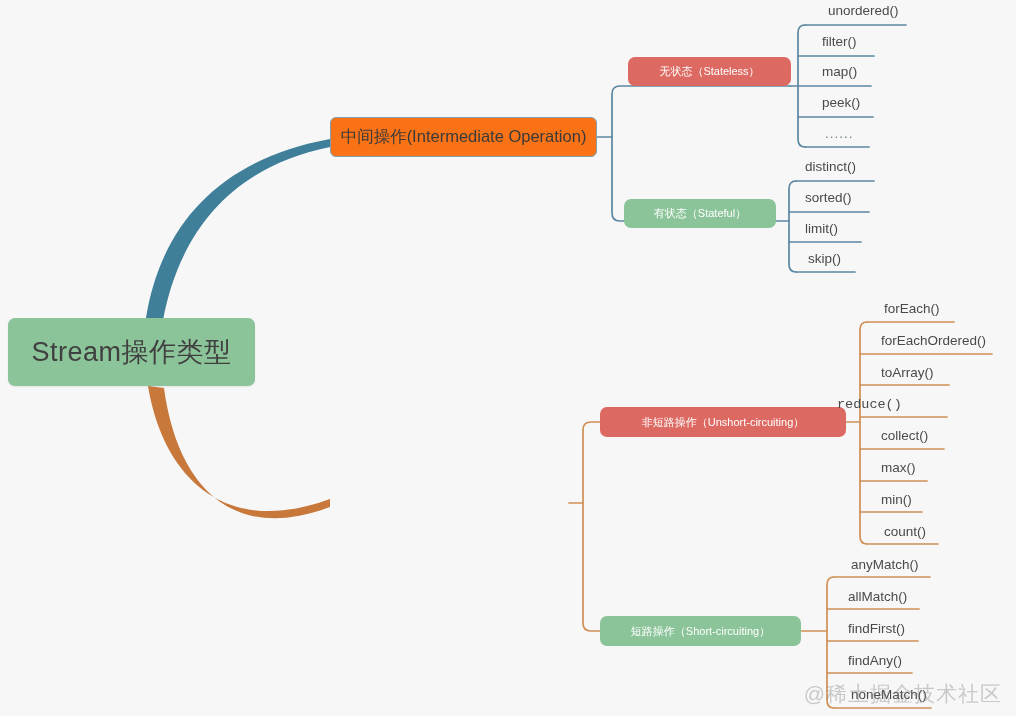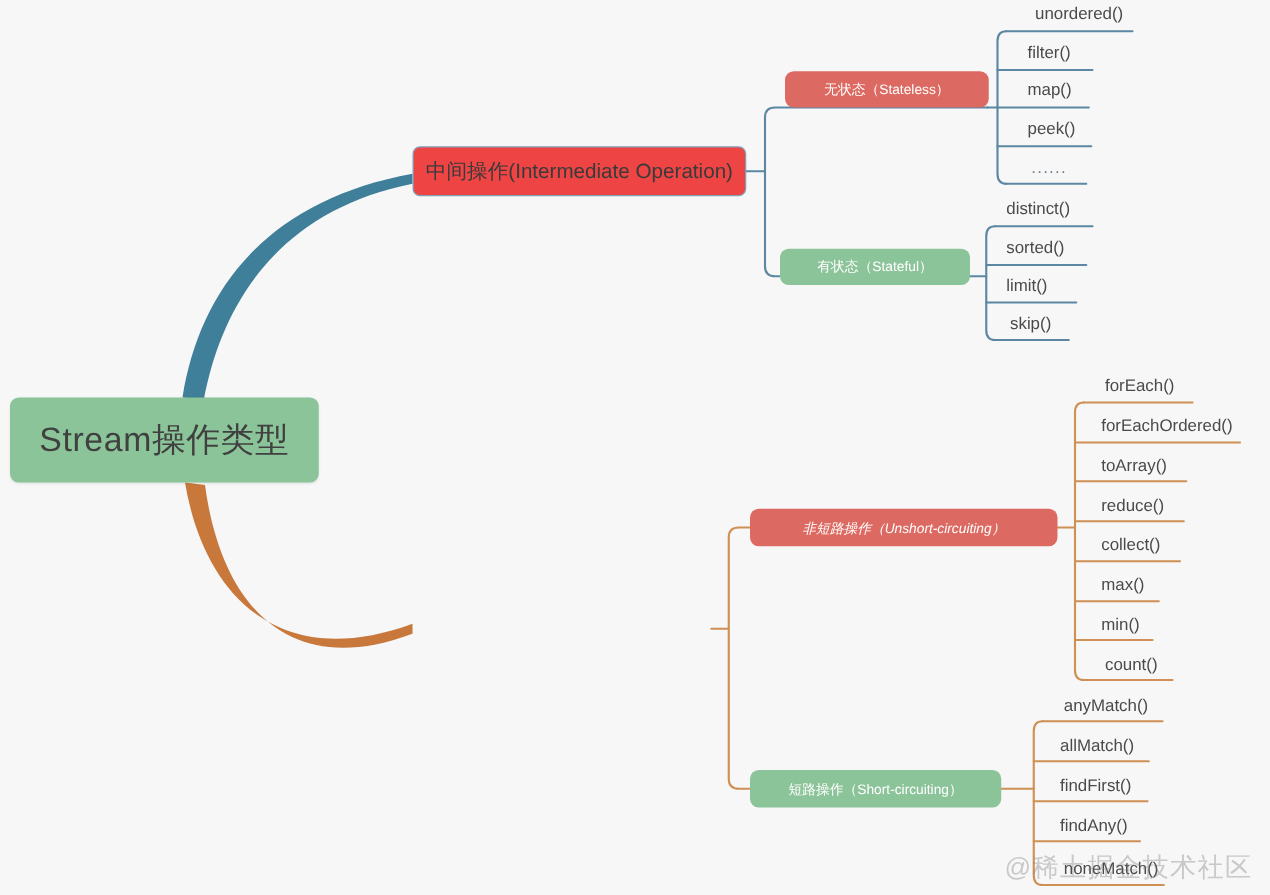--- a/index.html
+++ b/index.html
@@ -45,21 +45,21 @@
     color: #404040;
     border-radius: 7px;
     font-size: 27px;
     letter-spacing: 0.5px;
     padding: 0 16px;
     box-shadow: 0 1px 2px rgba(0,0,0,0.08);
   }
 
   
   .node-l1 {
-    background: #ef4444;
+    background: #f97316;
     border-radius: 6px;
     font-size: 16.5px;
     padding: 0 14px;
     color: #3a3a3a;
   }
   .node-l1.blue  { border: 1.6px solid #7f9fb5; }
   .node-l1.orange{ border: 1.6px solid #d99755; }
 
   
   .node-l2 {
@@ -169,21 +169,21 @@
 
 
   <div class="node node-l2 red" style="left:628px; top:57px; width:163px; height:29px;">
     <span>无状态（Stateless）</span>
   </div>
 
   <div class="node node-l2 green" style="left:624px; top:199px; width:152px; height:29px;">
     <span>有状态（Stateful）</span>
   </div>
 
-  <div class="node node-l2 red" style="left:600px; top:407px; width:246px; height:30px;font-style:italic;">
+  <div class="node node-l2 red" style="left:600px; top:407px; width:246px; height:30px;">
     <span>非短路操作（Unshort-circuiting）</span>
   </div>
 
   <div class="node node-l2 green" style="left:600px; top:616px; width:201px; height:30px;">
     <span>短路操作（Short-circuiting）</span>
   </div>
 
   <div class="leaf" style="left:828px; top:4px;text-align:center;">unordered()</div>
   <div class="leaf" style="left:822px; top:35px;">filter()</div>
   <div class="leaf" style="left:822px; top:65px;">map()</div>
@@ -191,21 +191,21 @@
   <div class="leaf leaf-dots" style="left:825px; top:127px;">......</div>
 
   <div class="leaf" style="left:805px; top:160px;">distinct()</div>
   <div class="leaf" style="left:805px; top:191px;">sorted()</div>
   <div class="leaf" style="left:805px; top:222px;">limit()</div>
   <div class="leaf" style="left:808px; top:252px;">skip()</div>
 
   <div class="leaf" style="left:884px; top:302px;">forEach()</div>
   <div class="leaf" style="left:881px; top:334px;">forEachOrdered()</div>
   <div class="leaf" style="left:881px; top:366px;">toArray()</div>
-  <div class="leaf" style="left:881px; top:398px;">reduce()</div>
+  <div class="leaf" style="left:837px; top:398px;font-family:Liberation Mono, monospace;">reduce()</div>
   <div class="leaf" style="left:881px; top:429px;">collect()</div>
   <div class="leaf" style="left:881px; top:461px;">max()</div>
   <div class="leaf" style="left:881px; top:493px;">min()</div>
   <div class="leaf" style="left:884px; top:525px;">count()</div>
 
   <div class="leaf" style="left:851px; top:558px;">anyMatch()</div>
   <div class="leaf" style="left:848px; top:590px;">allMatch()</div>
   <div class="leaf" style="left:848px; top:622px;">findFirst()</div>
   <div class="leaf" style="left:848px; top:654px;">findAny()</div>
   <div class="leaf" style="left:851px; top:688px;">noneMatch()</div>

